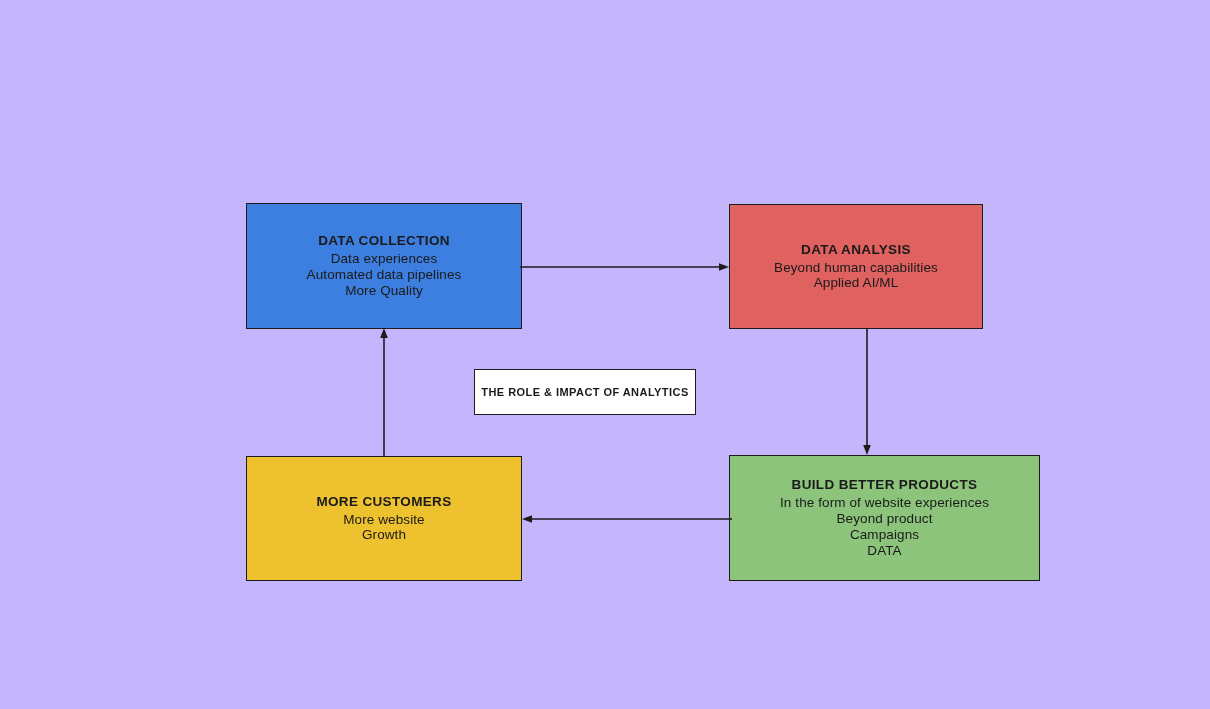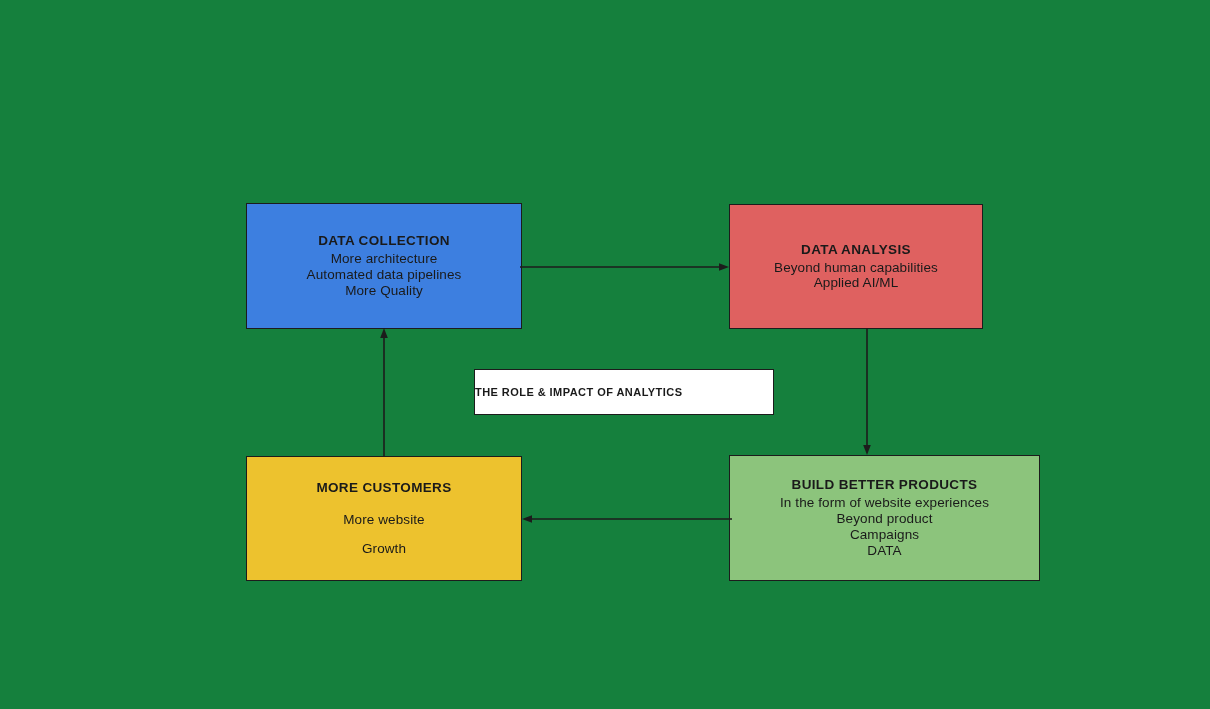--- a/index.html
+++ b/index.html
@@ -11,21 +11,21 @@
     width: 1210px;
     height: 709px;
     font-family: "Liberation Sans", sans-serif;
     -webkit-font-smoothing: antialiased;
   }
   #canvas {
     position: relative;
     width: 1210px;
     height: 709px;
     overflow: hidden;
-    background: #15803d;
+    background: #c4b5fd;
   }
 
   
   .node {
     position: absolute;
     box-sizing: border-box;
     border: 1.6px solid #1c1c1c;
     display: flex;
     flex-direction: column;
     align-items: center;
@@ -63,26 +63,27 @@
   }
   #node-more-customers {
     left: 246px;  top: 456px;  width: 276px; height: 125px;
     background: #edc22e;
   }
 
   
   #center-label {
     position: absolute;
     left: 474px; top: 369px;
-    width: 300px; height: 46px;
+    width: 222px; height: 46px;
     box-sizing: border-box;
     border: 1.6px solid #1c1c1c;
     background: #ffffff;
     display: flex;
     align-items: center;
+    justify-content: center;
   }
   #center-label .center-label-text {
     font-size: 11px;
     font-weight: bold;
     letter-spacing: 0.45px;
     color: #1a1a1a;
     white-space: nowrap;
   }
 
   
@@ -101,40 +102,40 @@
   #arrow-products-to-customers  { left: 519px; top: 508px; width: 214px; height: 22px; }
   #arrow-customers-to-collection{ left: 373px; top: 325px; width: 22px;  height: 133px; }
 </style>
 </head>
 <body>
 
 <div id="canvas">
 
   <div class="node" id="node-data-collection" style="background: rgb(61, 127, 224);">
     <div class="node-title">DATA COLLECTION</div>
-    <div class="node-line">More architecture</div>
+    <div class="node-line">Data experiences</div>
     <div class="node-line">Automated data pipelines</div>
     <div class="node-line">More Quality</div>
   </div>
 
   <div class="node" id="node-data-analysis" style="background: rgb(223, 97, 96);">
     <div class="node-title">DATA ANALYSIS</div>
     <div class="node-line">Beyond human capabilities</div>
     <div class="node-line">Applied AI/ML</div>
   </div>
 
   <div class="node" id="node-build-better-products" style="background: rgb(140, 196, 124);">
     <div class="node-title">BUILD BETTER PRODUCTS</div>
     <div class="node-line">In the form of website experiences</div>
     <div class="node-line">Beyond product</div>
     <div class="node-line">Campaigns</div>
     <div class="node-line">DATA</div>
   </div>
 
-  <div class="node" id="node-more-customers" style="background: rgb(237, 194, 46); gap: 14px;">
+  <div class="node" id="node-more-customers" style="background: rgb(237, 194, 46);">
     <div class="node-title">MORE CUSTOMERS</div>
     <div class="node-line">More website</div>
     <div class="node-line">Growth</div>
   </div>
 
   <div id="center-label">
     <span class="center-label-text">THE ROLE &amp; IMPACT OF ANALYTICS</span>
   </div>
 
   <svg class="connector" id="arrow-collection-to-analysis" viewBox="0 0 214 22" width="214" height="22">

